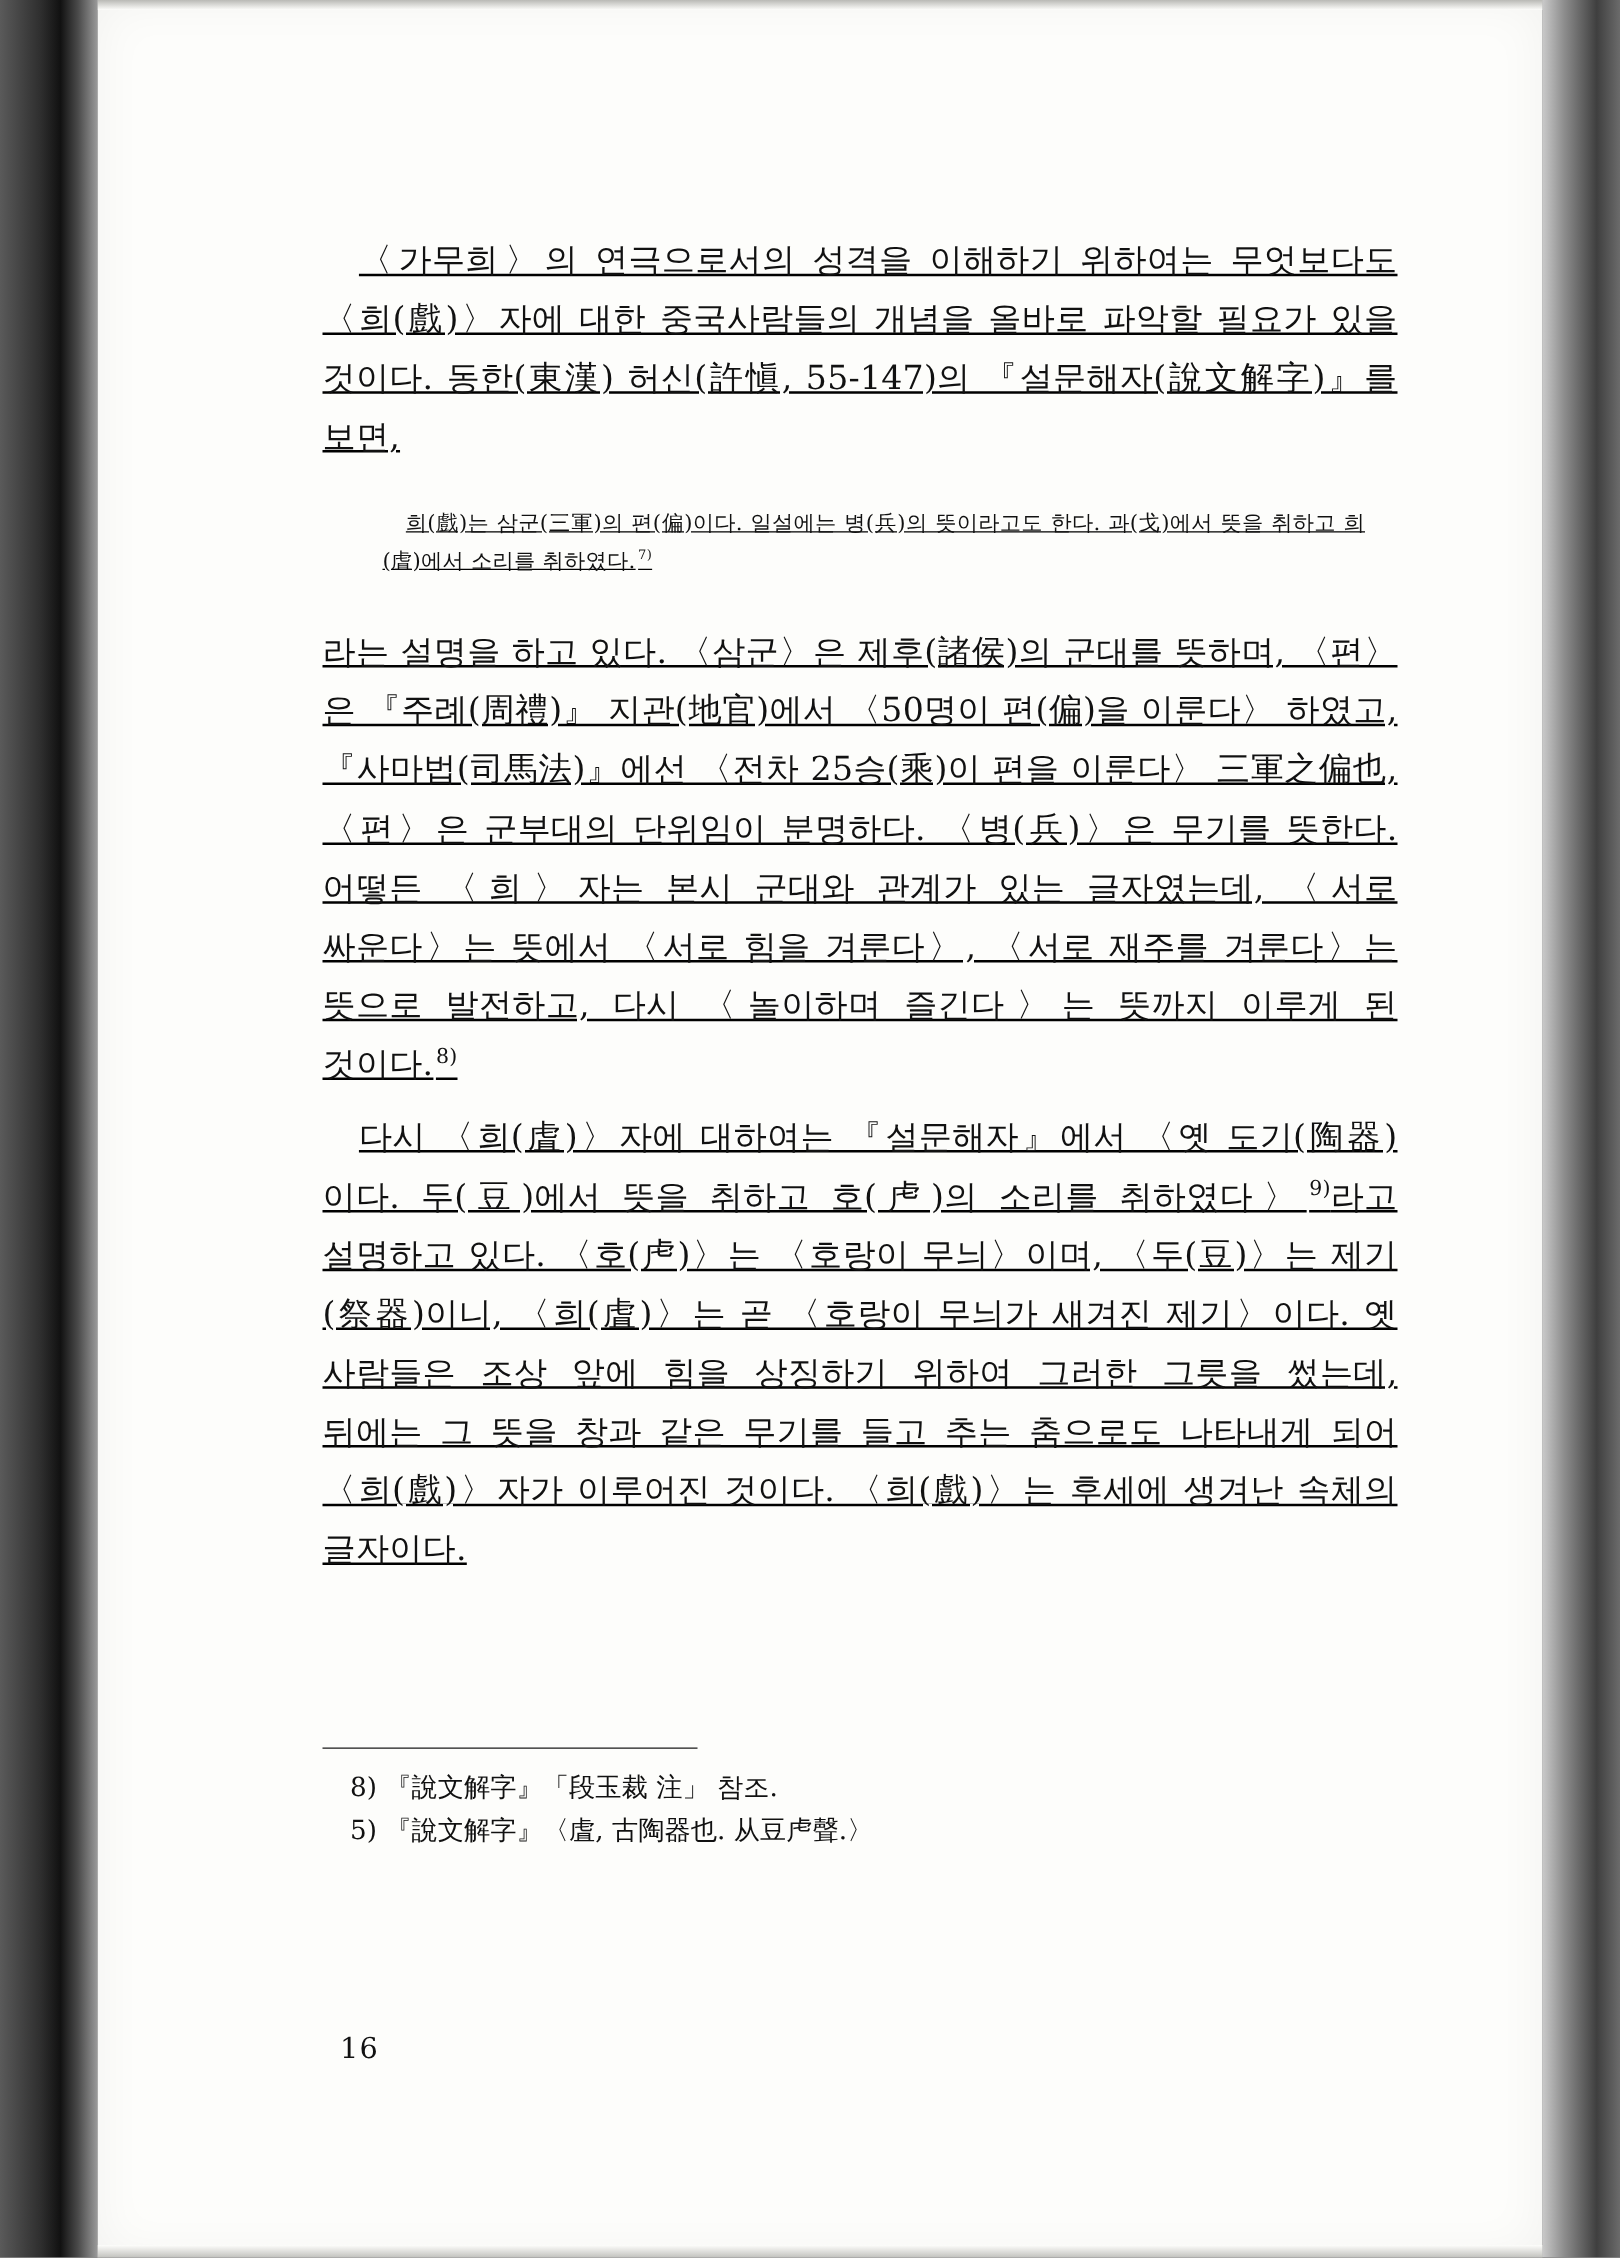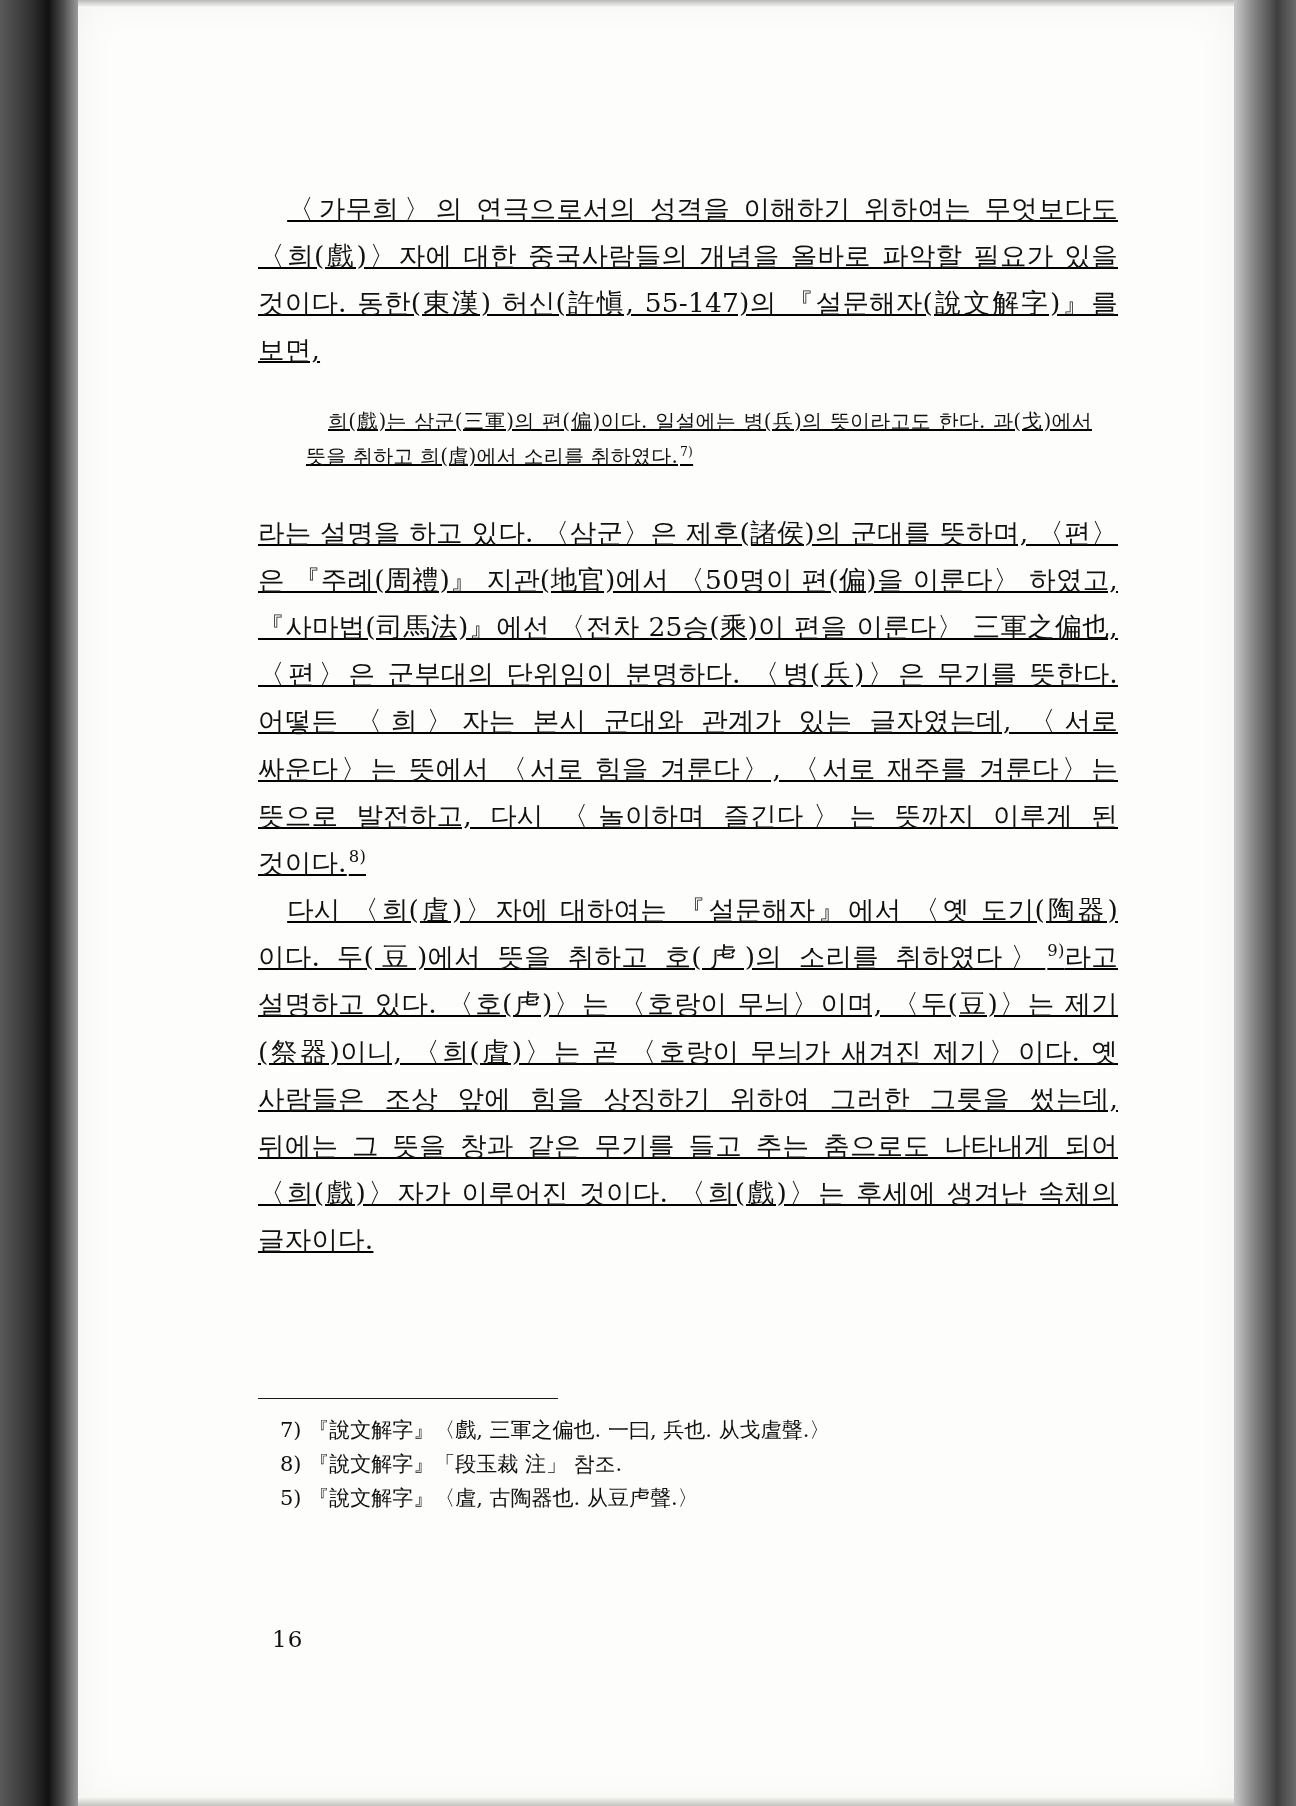--- a/index.html
+++ b/index.html
@@ -67,30 +67,30 @@
     color: #111;
     text-align: justify;
     letter-spacing: 0.2px;
     margin: 0;
     word-break: keep-all;
   }
   .para.indent {
     text-indent: 1.1em;
   }
   .para + .para {
-    margin-top: 0;
+    margin-top: 11px;
   }
 
   .quote-block {
     margin: 30px 0 34px 0;
     padding-left: 48px;
     padding-right: 26px;
   }
   .quote-block .para {
-    font-size: 20px;
+    font-size: 17px;
     line-height: 1.78;
     text-indent: 1.1em;
   }
 
   sup.fn {
     font-size: 0.62em;
     vertical-align: super;
     line-height: 0;
     padding-left: 2px;
   }
@@ -147,18 +147,17 @@
   </div>
 
   <p class="para"><span>라는 설명을 하고 있다. 〈삼군〉은 제후(諸侯)의 군대를 뜻하며, 〈편〉은 『주례(周禮)』 지관(地官)에서 〈50명이 편(偏)을 이룬다〉 하였고, 『사마법(司馬法)』에선 〈전차 25승(乘)이 편을 이룬다〉 三軍之偏也, 〈편〉은 군부대의 단위임이 분명하다. 〈병(兵)〉은 무기를 뜻한다. 어떻든 〈희〉자는 본시 군대와 관계가 있는 글자였는데, 〈서로 싸운다〉는 뜻에서 〈서로 힘을 겨룬다〉, 〈서로 재주를 겨룬다〉는 뜻으로 발전하고, 다시 〈놀이하며 즐긴다〉는 뜻까지 이루게 된 것이다.</span><sup class="fn">8)</sup></p>
 
   <p class="para indent"><span>다시 〈희(虘)〉자에 대하여는 『설문해자』에서 〈옛 도기(陶器)이다. 두(豆)에서 뜻을 취하고 호(虍)의 소리를 취하였다〉</span><sup class="fn">9)</sup><span>라고 설명하고 있다. 〈호(虍)〉는 〈호랑이 무늬〉이며, 〈두(豆)〉는 제기(祭器)이니, 〈희(虘)〉는 곧 〈호랑이 무늬가 새겨진 제기〉이다. 옛 사람들은 조상 앞에 힘을 상징하기 위하여 그러한 그릇을 썼는데, 뒤에는 그 뜻을 창과 같은 무기를 들고 추는 춤으로도 나타내게 되어 〈희(戲)〉자가 이루어진 것이다. 〈희(戲)〉는 후세에 생겨난 속체의 글자이다.</span></p>
 
 </div>
 
 <div id="footnotes">
   <div id="footnote-rule"></div>
-  <div class="footnote">7) 『說文解字』〈戲, 三軍之偏也. 一曰, 兵也. 从戈虘聲.〉</div>
   <div class="footnote">8) 『說文解字』「段玉裁 注」 참조.</div>
   <div class="footnote">5) 『說文解字』〈虘, 古陶器也. 从豆虍聲.〉</div>
 </div>
 
 <div id="page-number">16</div>
 
 </body></html>

